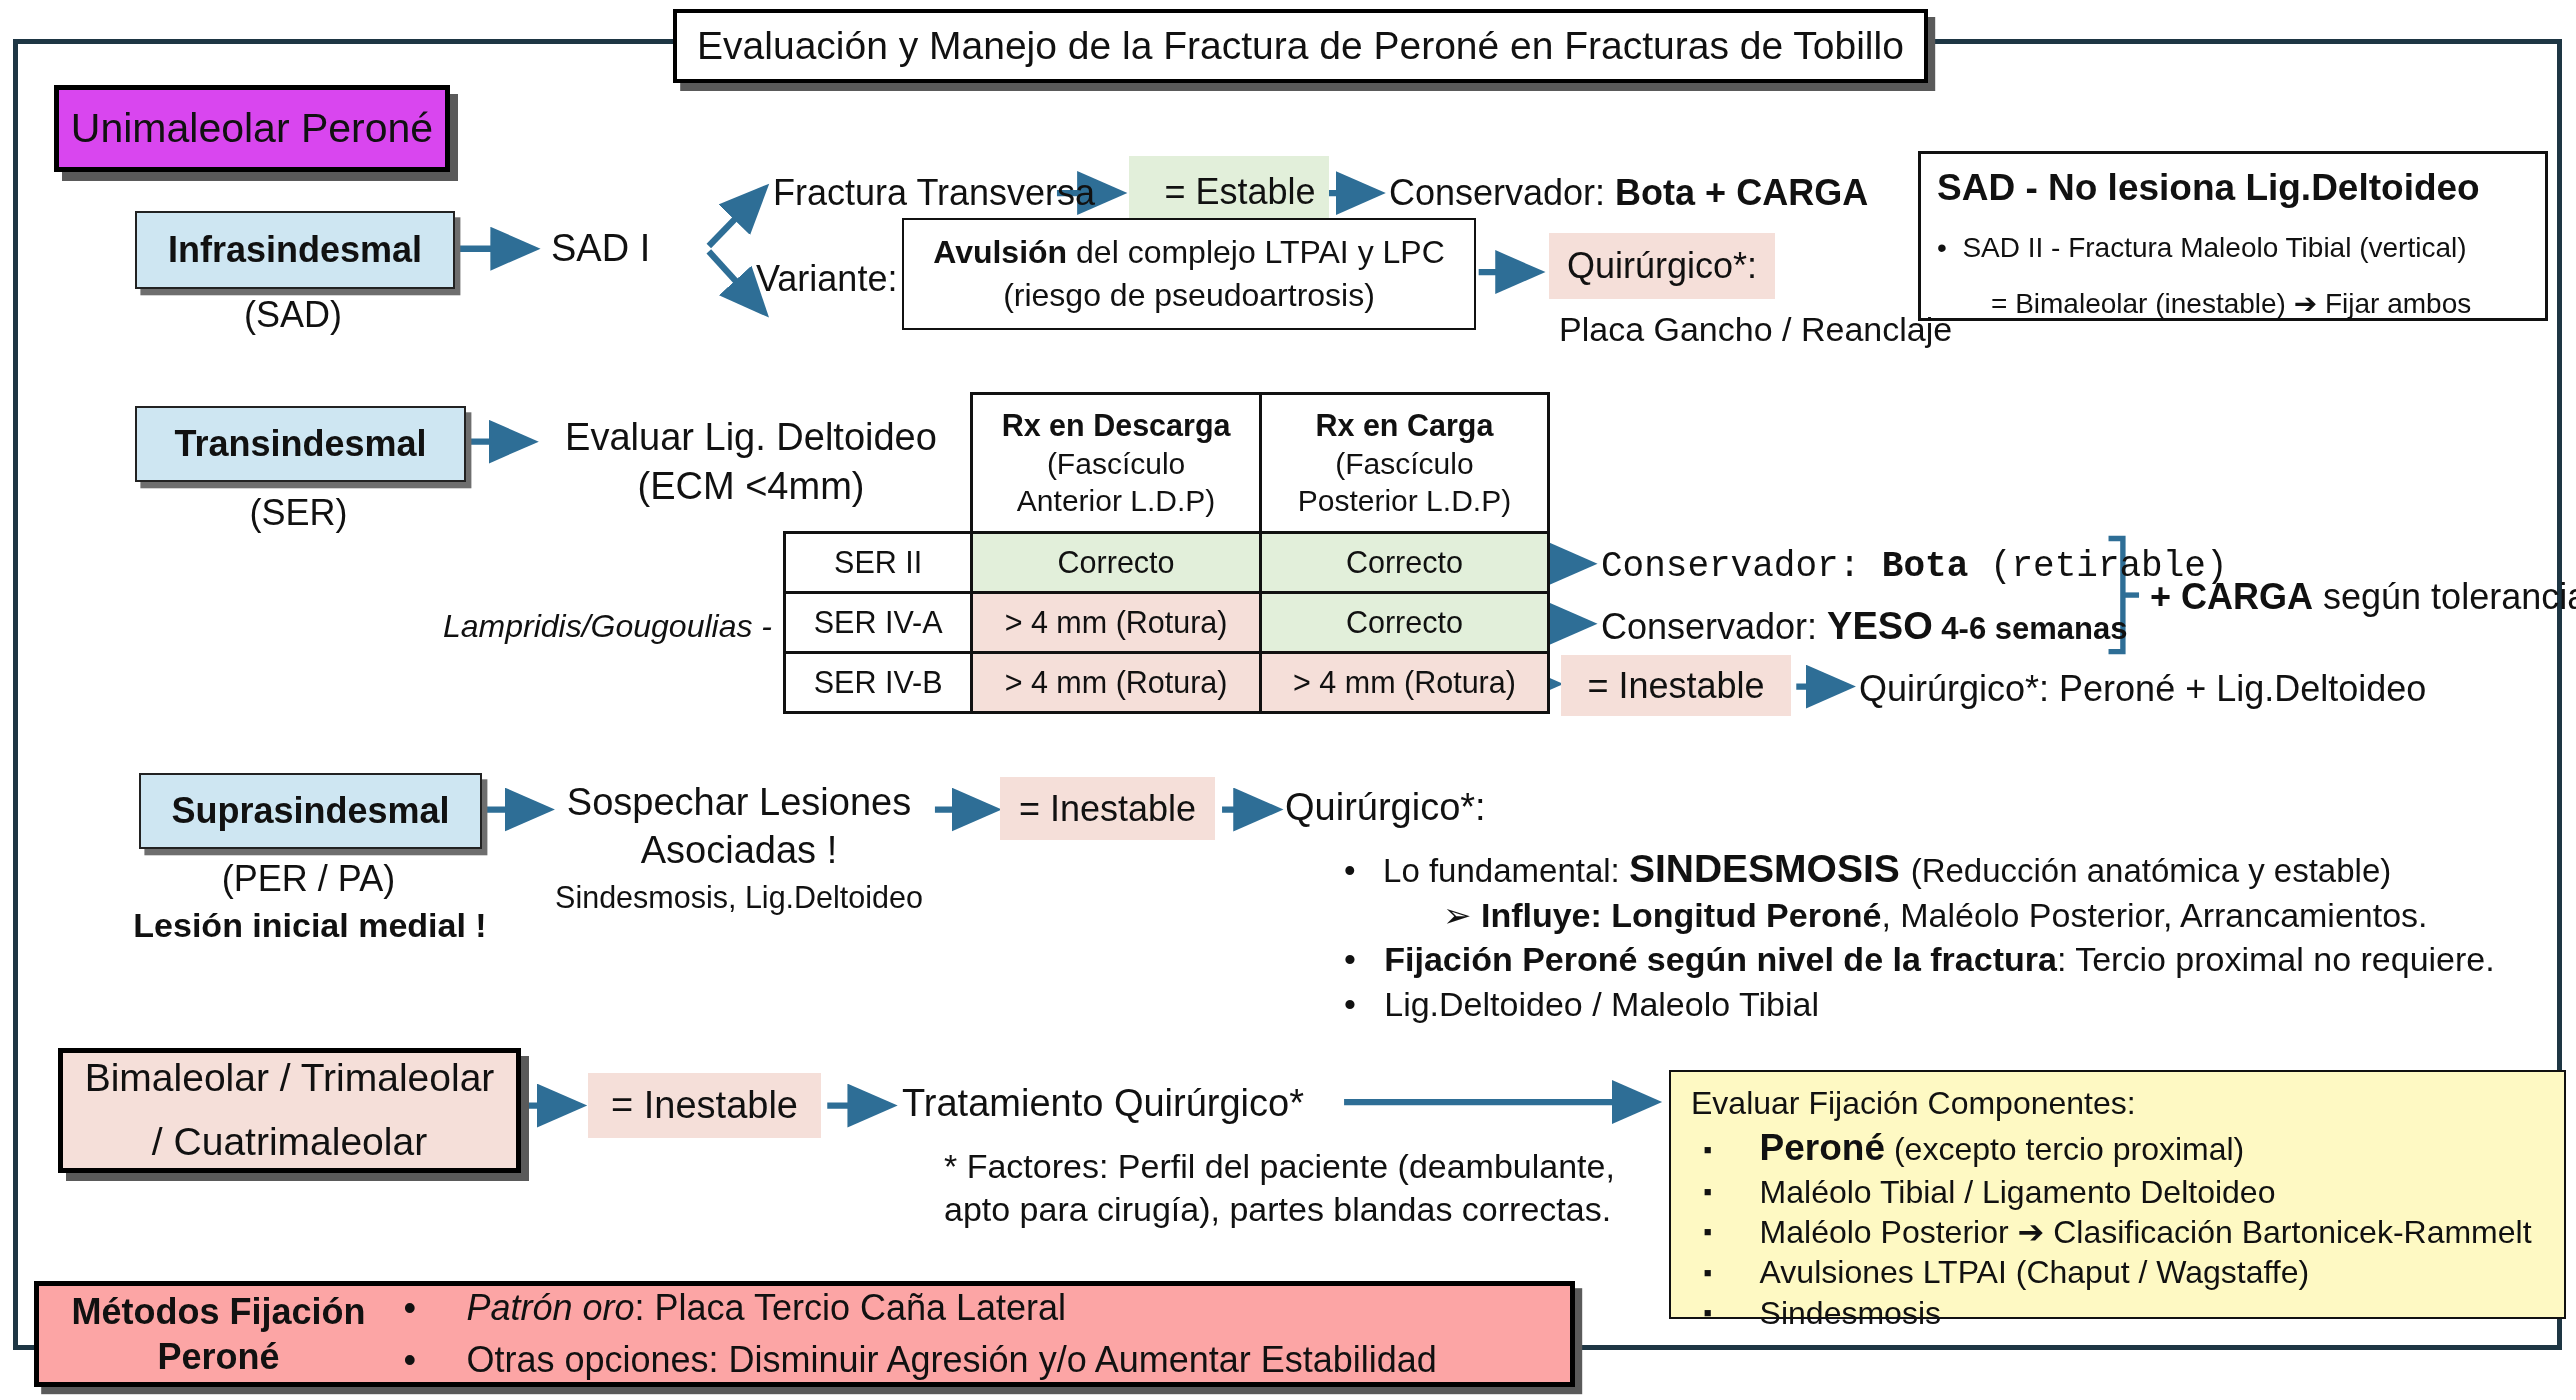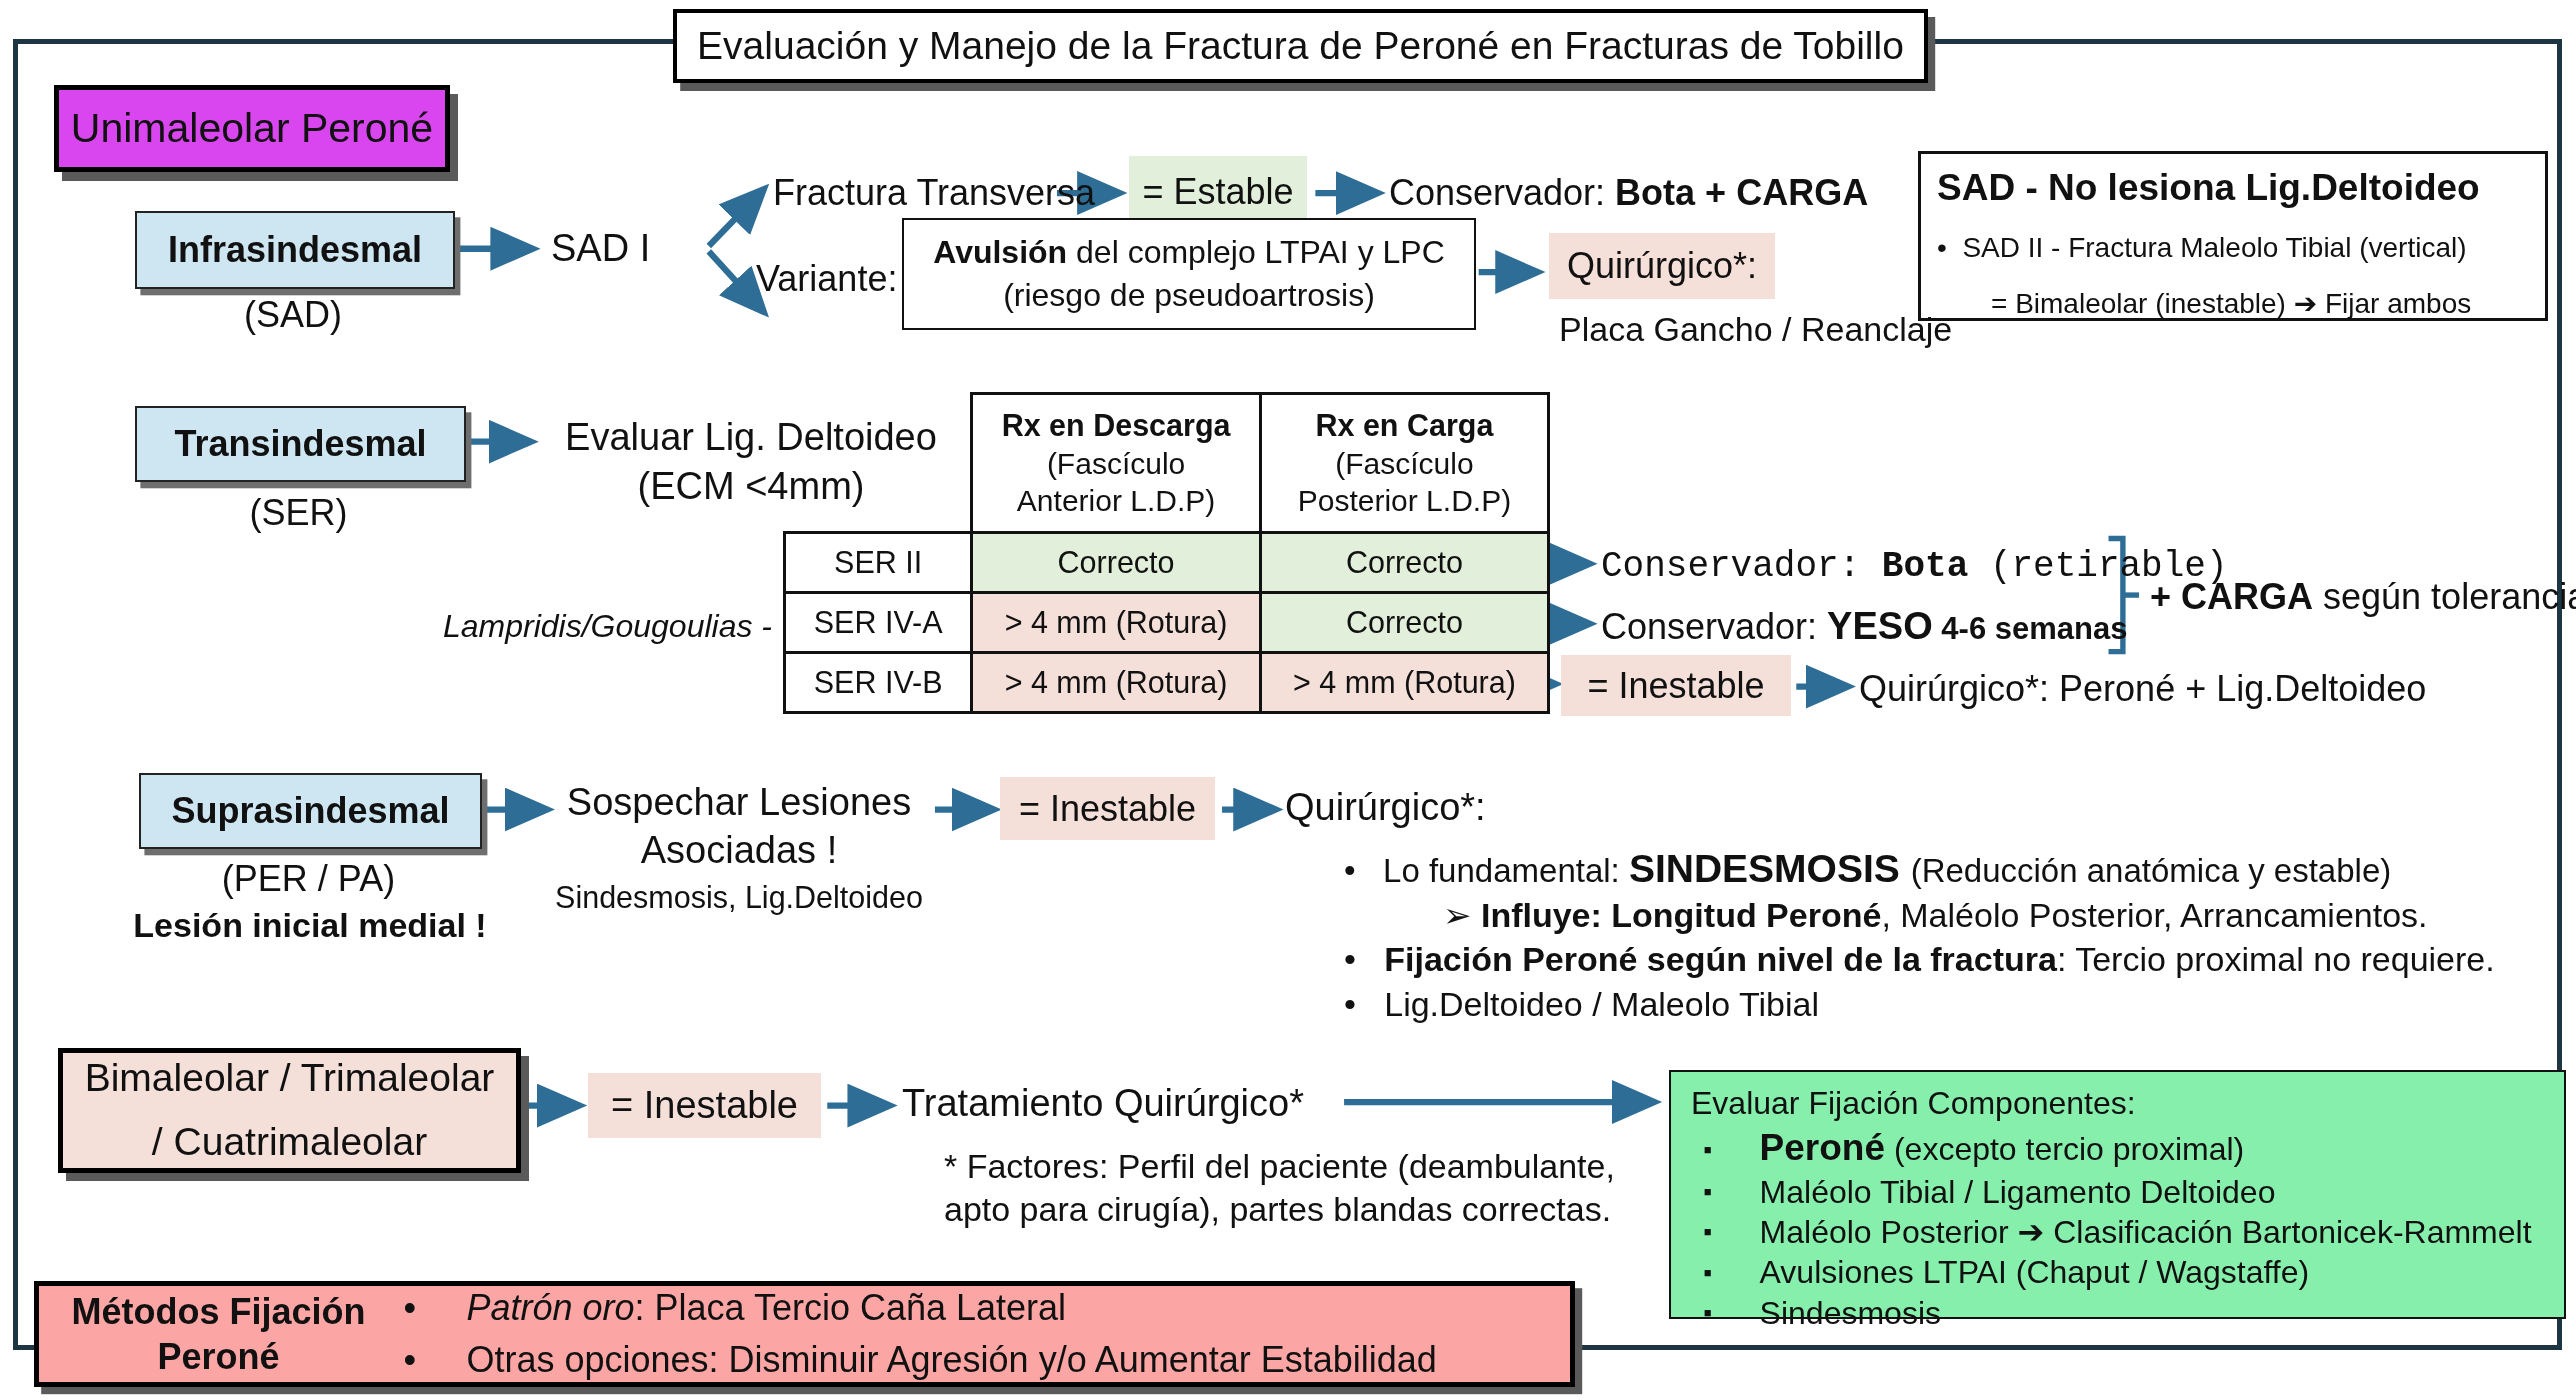--- a/index.html
+++ b/index.html
@@ -16,41 +16,41 @@
 
   
   .titlebox{left:673px;top:9px;width:1247px;height:66px;background:#fff;border:4.5px solid #000;
             box-shadow:7.2px 8px 0 #5a5a5a;z-index:4;display:flex;align-items:center;justify-content:center;
             font-size:39px;}
   .bigblue{left:54px;top:85px;width:386px;height:77px;background:#d946ef;border:5.4px solid #000;
            box-shadow:8px 9px 0 #5a5a5a;z-index:4;display:flex;align-items:center;justify-content:center;
            font-size:41px;}
   .blue{background:#CEE6F2;border:2.7px solid #222;box-shadow:5.4px 6.3px 0 #6e6e6e;z-index:4;
         display:flex;align-items:center;justify-content:center;font-weight:bold;font-size:36px;}
-  .greenhl{background:#E2EFDA;z-index:4;display:flex;align-items:center;justify-content:center;font-size:36px;}
+  .greenhl{background:#E2EFDA;z-index:4;display:flex;align-items:center;justify-content:center;font-size:36px;padding-left:22px;}
   .pinkhl{background:#F5DFD9;z-index:4;display:flex;align-items:center;justify-content:center;font-size:36px;}
   .whitebox{background:#fff;border:2.7px solid #111;z-index:4;}
   .txt{z-index:5;font-size:36px;white-space:nowrap;}
 
   
   .sertable{border-collapse:collapse;z-index:4;position:absolute;left:783px;top:392px;}
   .sertable td,.sertable th{border:3.6px solid #111;text-align:center;vertical-align:middle;padding:0 7.2px;}
   .sertable .blank{border:none;background:transparent;}
   .sertable th{width:271px;height:136px;font-weight:normal;font-size:30px;line-height:1.25;background:#fff;}
   .sertable .hth{font-weight:bold;font-size:30.5px;}
   .sertable .lbl{width:170px;background:#fff;font-size:30.5px;height:57px;margin-left:20px;}
   .sertable .green{background:#E2EFDA;font-size:30.5px;}
   .sertable .pink{background:#F5DFD9;font-size:30.5px;}
 
   .note-box{left:1918px;top:151px;width:630px;height:170px;background:#fff;border:3.6px solid #111;z-index:4;
             padding:12.6px 16px;box-sizing:border-box;}
   .note-box .t{font-size:37px;font-weight:bold;}
   .note-box .l{font-size:28px;margin-top:23px;}
 
-  .comp-box{left:1669px;top:1070px;width:897px;height:249px;background:#86efac;border:2.7px solid #111;z-index:4;
+  .comp-box{left:1669px;top:1070px;width:897px;height:249px;background:#fef9c3;border:2.7px solid #111;z-index:4;
             padding:12.6px 20px;box-sizing:border-box;}
   .comp-box .t{font-size:32px;}
   .comp-box ul{list-style:none;margin:3.6px 0 0 0;padding:0;}
   .comp-box li{font-size:32px;line-height:1.26;white-space:nowrap;}
   .comp-box li .mk{display:inline-block;width:56px;padding-left:12.6px;font-size:25px;vertical-align:2.7px;}
 
   .metodos-box{left:34px;top:1281px;width:1541px;height:106px;background:#fca5a5;border:5.4px solid #000;
                box-shadow:7.2px 7.2px 0 #5a5a5a;z-index:5;display:flex;align-items:center;box-sizing:border-box;}
   .metodos-title{width:359px;text-align:center;font-weight:bold;font-size:36px;line-height:1.25;}
   .metodos-list{font-size:36px;line-height:1.45;}

